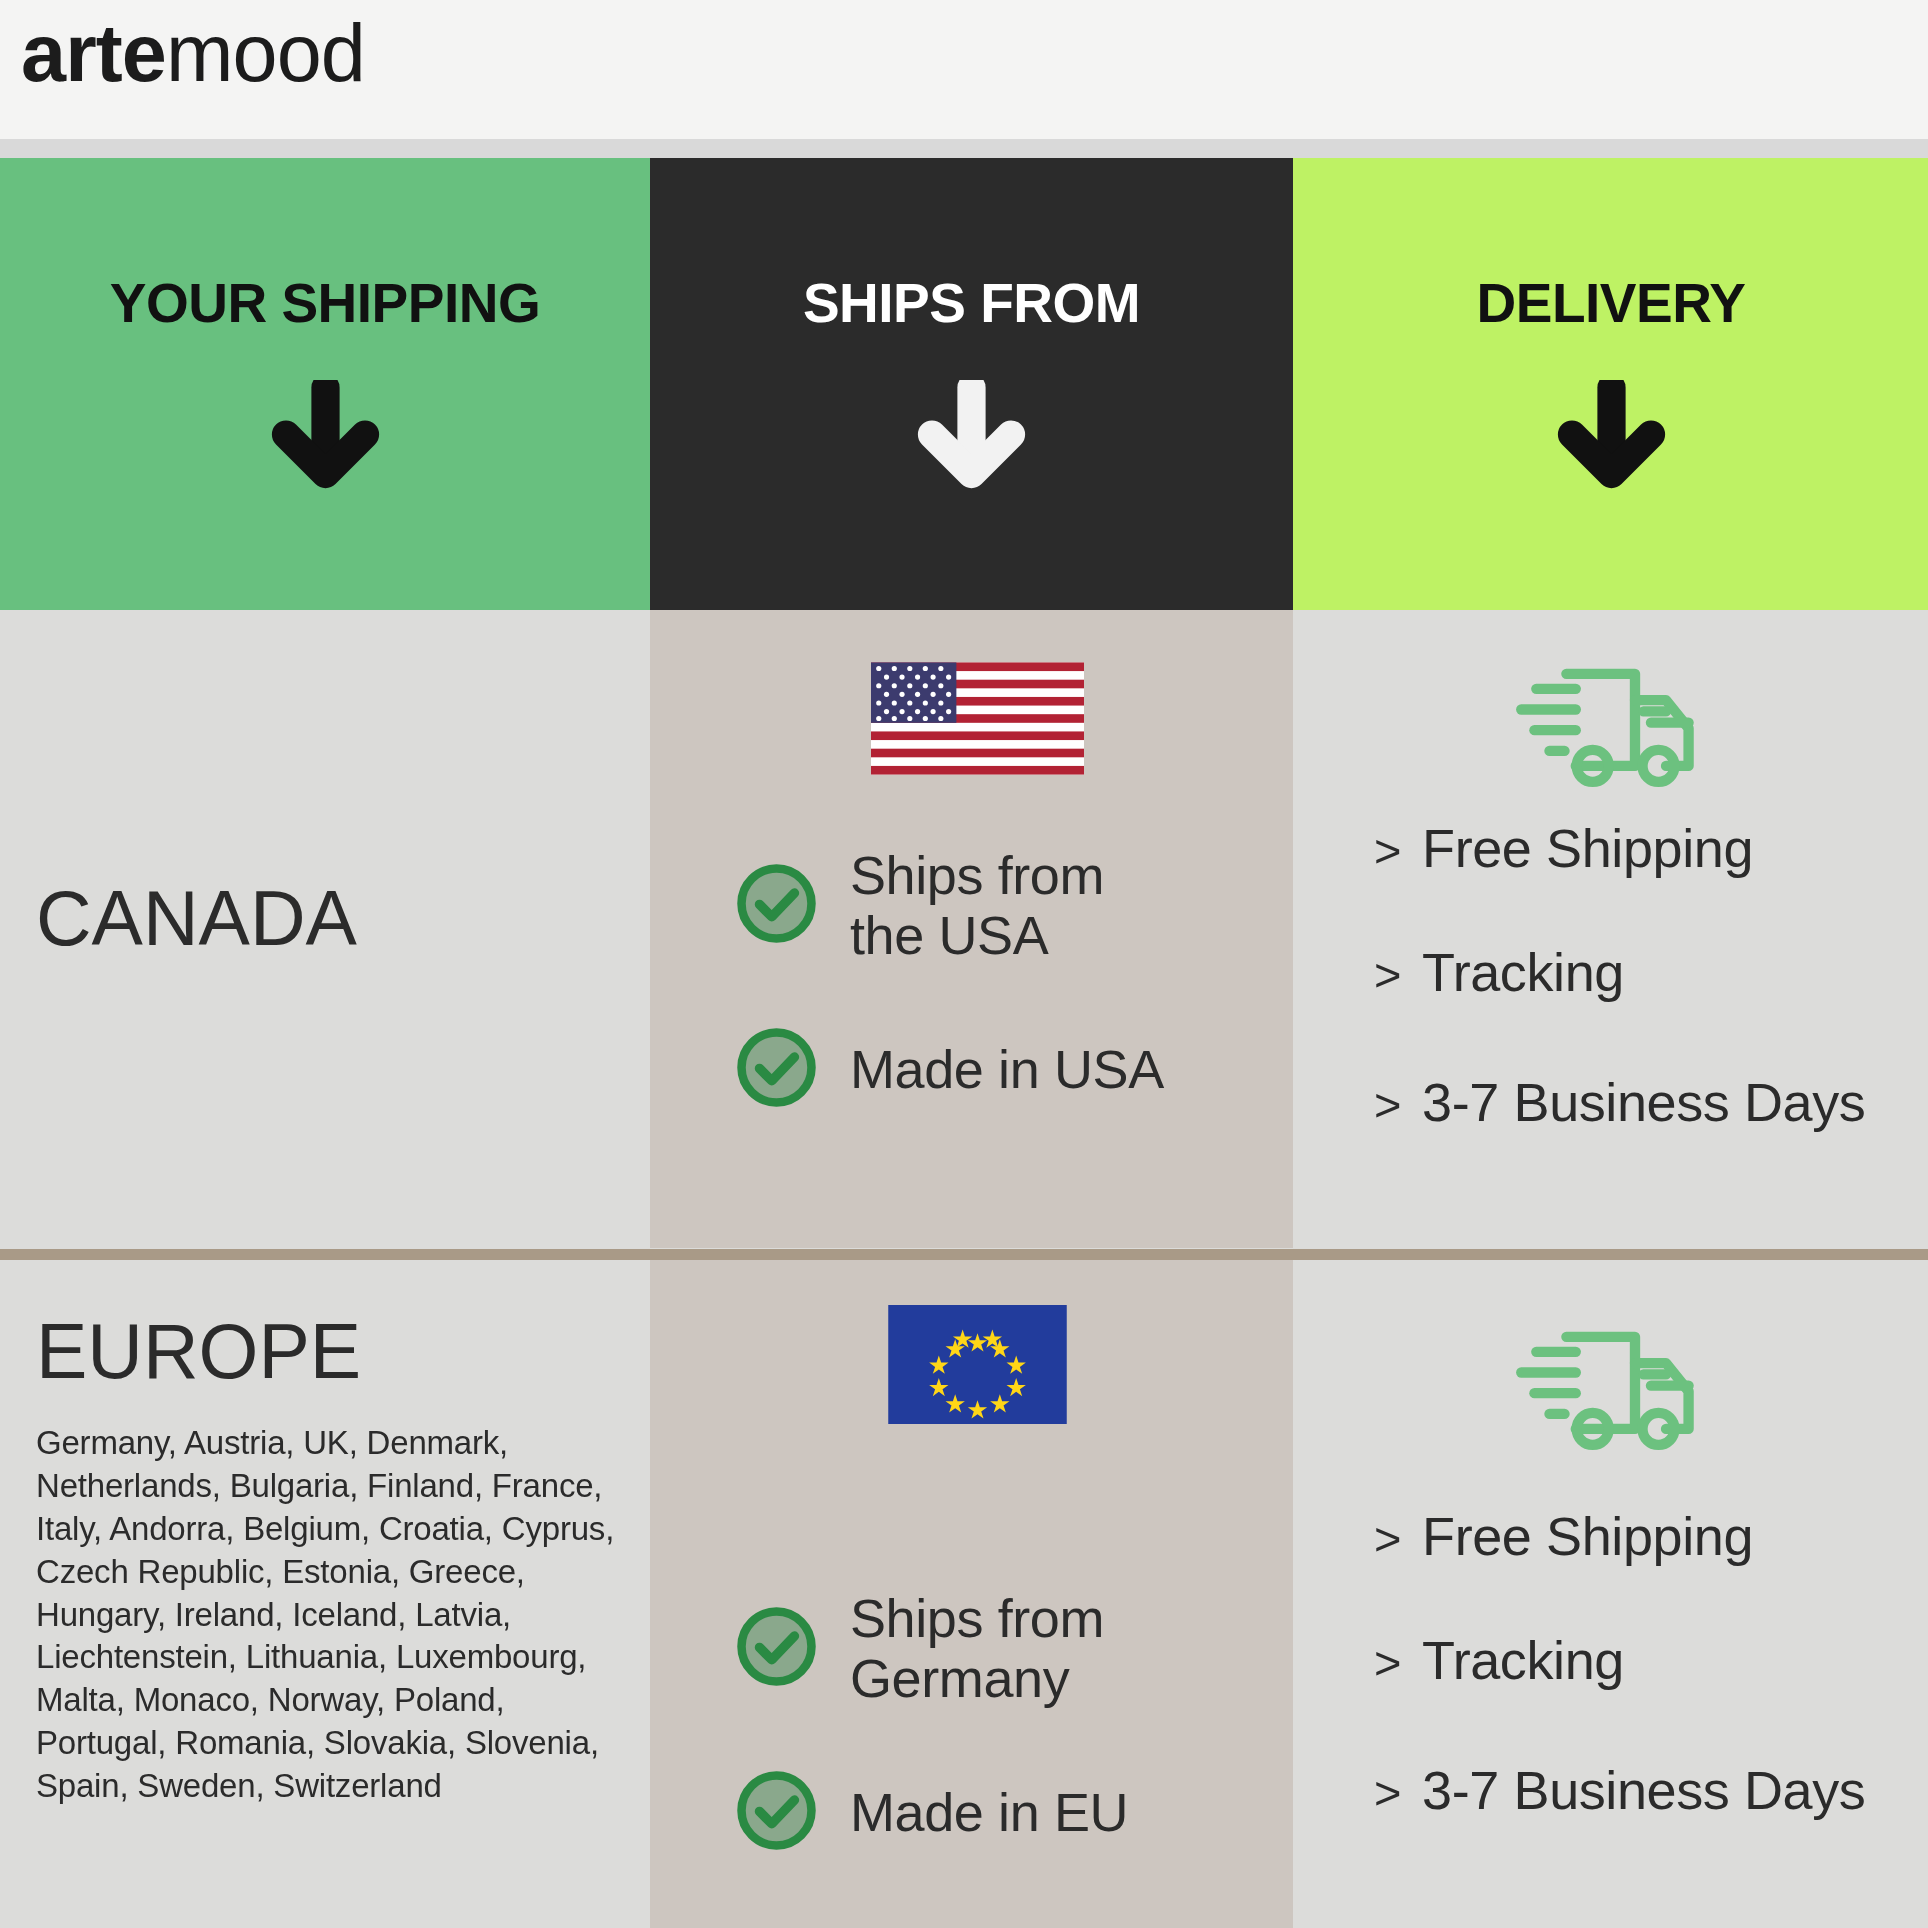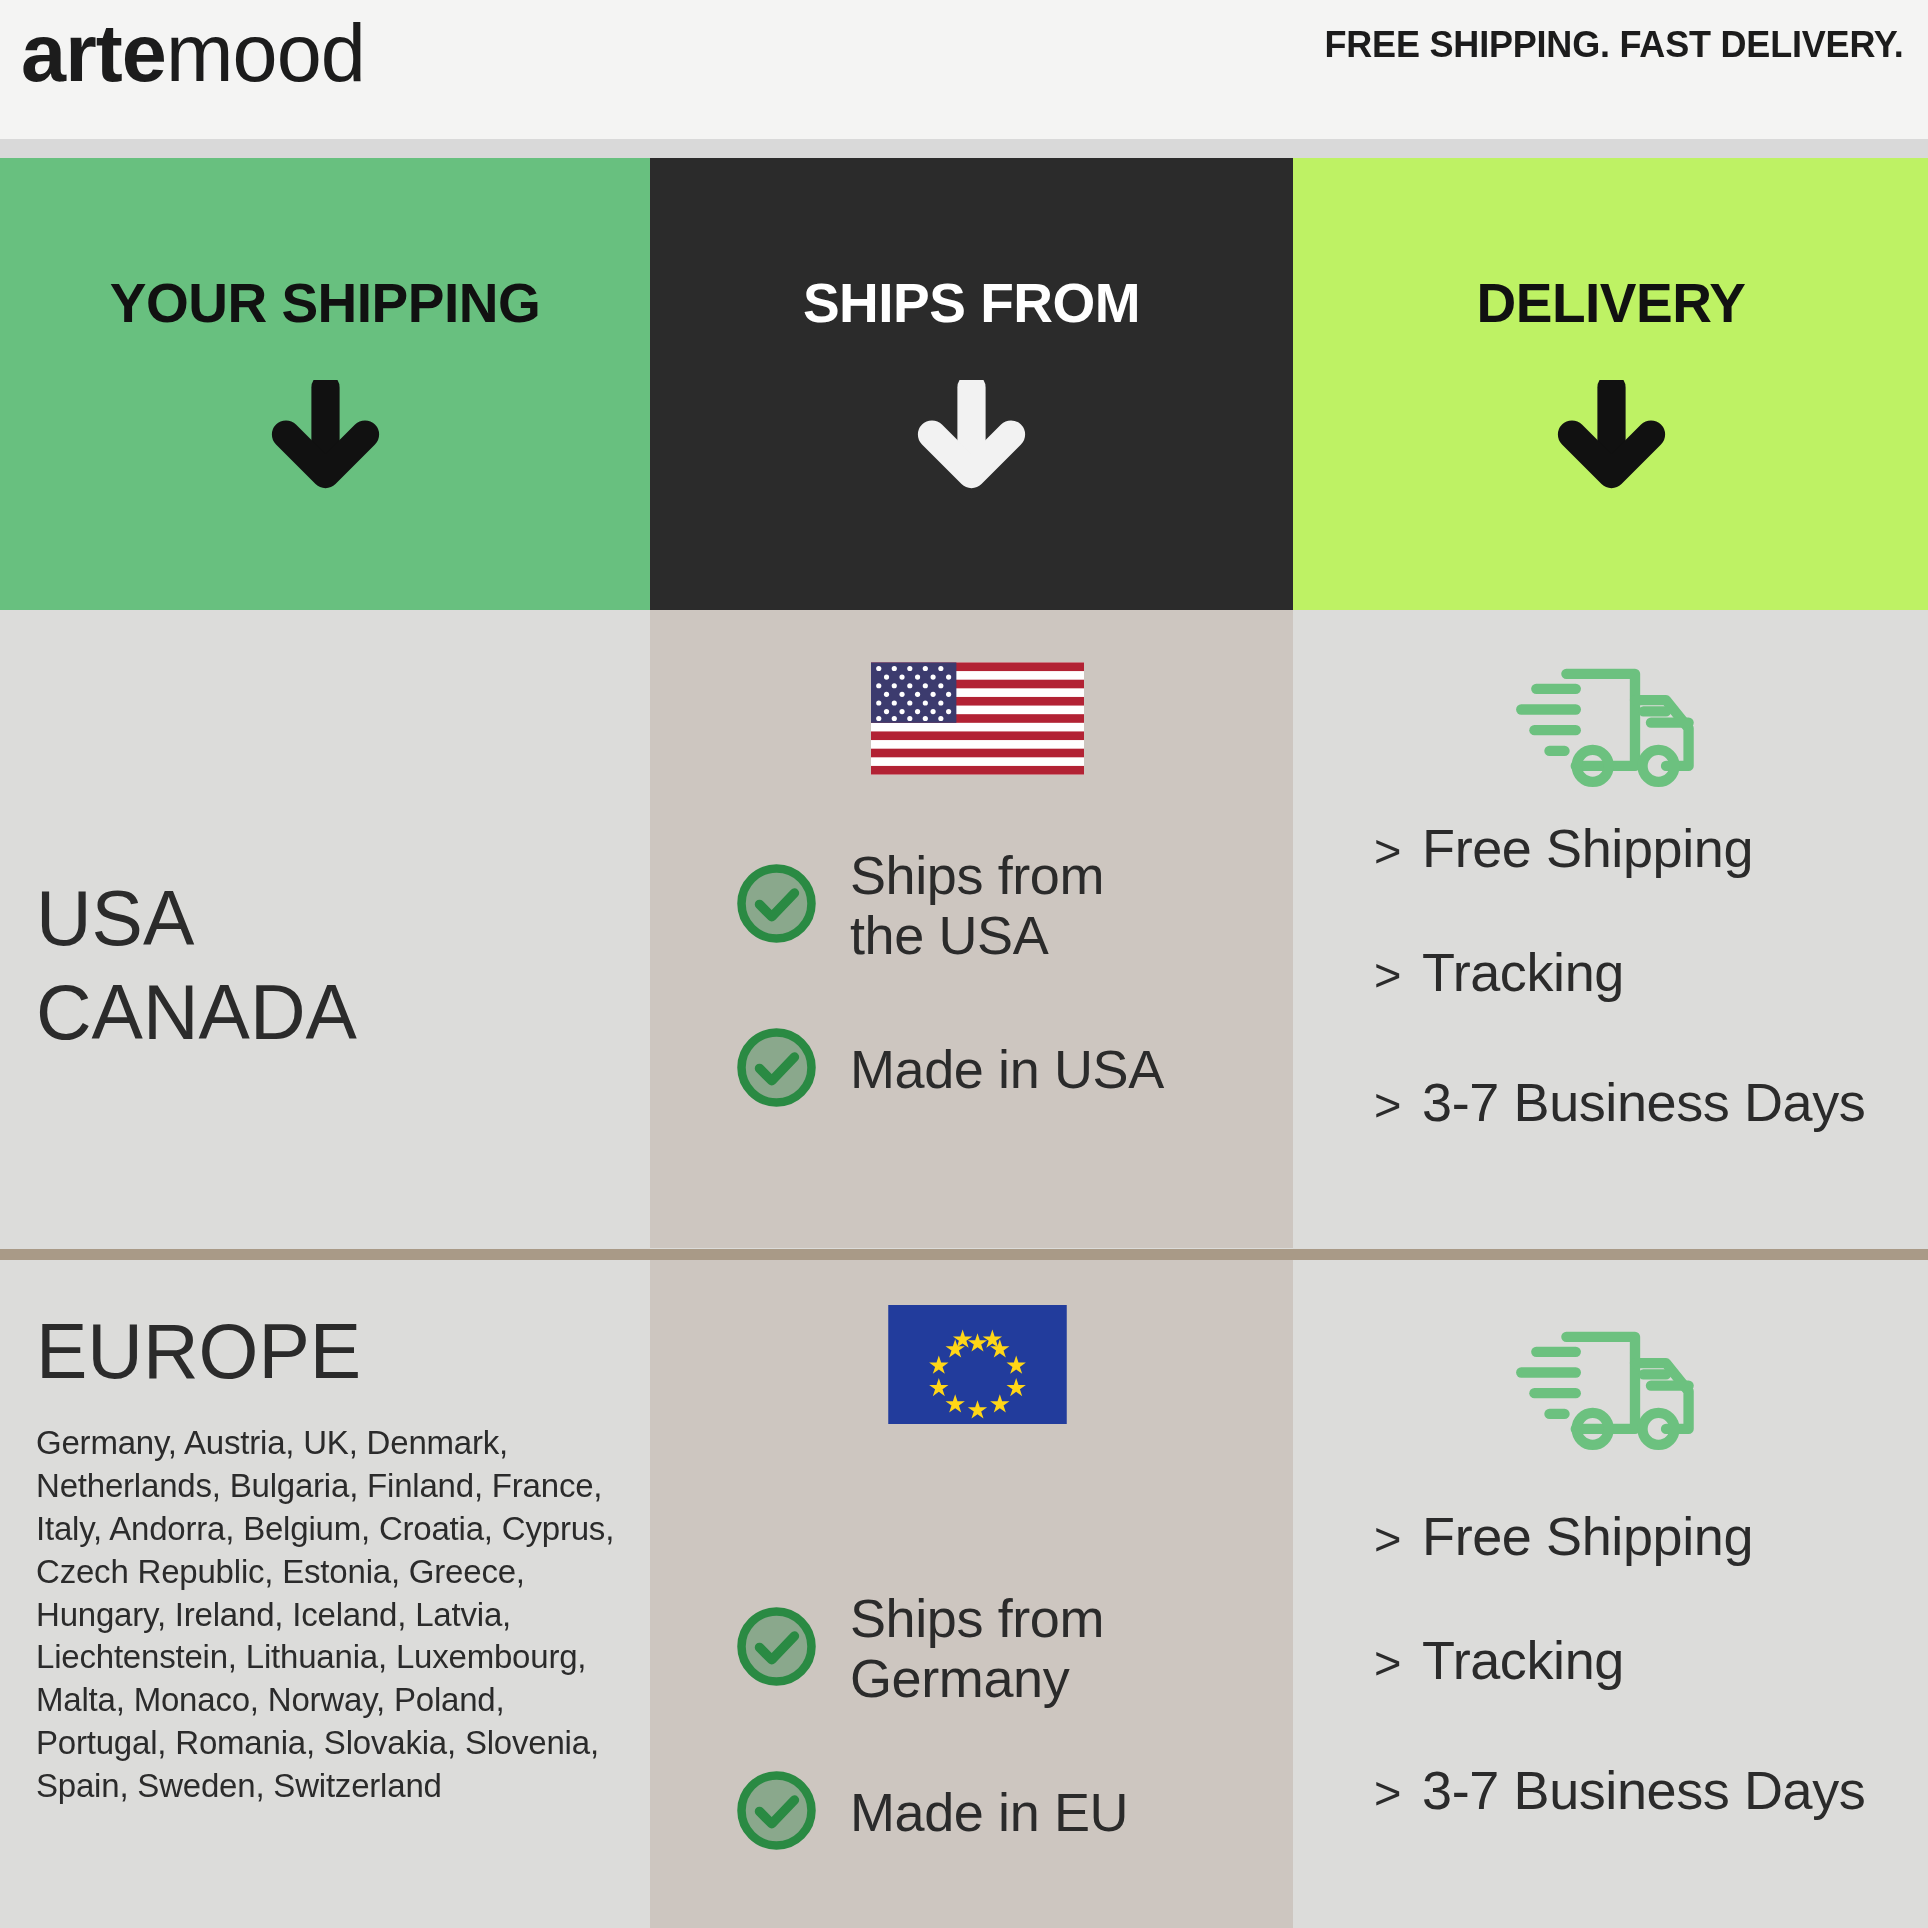--- a/index.html
+++ b/index.html
@@ -125,21 +125,20 @@
   .b-e3 { left:81px; top:499px; }
 </style>
 </head>
 <body>
 
 <div class="page">
 
   <div class="topbar">
     <div class="logo"><span class="bold">arte</span><span class="light">mood</span></div>
     <div class="tagline-wrap">
-      <div class="tagline-main">FREE SHIPPING. FAST DELIVERY.</div>
     </div>
   </div>
   <div class="topbar-divider"></div>
 
   <div class="headband">
 
     <div class="hb-cell hb-left">
       <div class="hb-title dark">YOUR SHIPPING</div>
       <div class="hb-arrow">
         <svg width="113" height="111" viewBox="0 0 120 118">
@@ -165,21 +164,20 @@
         <svg width="113" height="111" viewBox="0 0 120 118">
           <path d="M60 8 L60 92" stroke="#111" stroke-width="30" stroke-linecap="round"></path>
           <path d="M18 58 L60 100 L102 58" fill="none" stroke="#111" stroke-width="30" stroke-linecap="round" stroke-linejoin="round"></path>
         </svg>
       </div>
     </div>
   </div>
 
   <div class="col-left row1">
     <div class="loc-heading loc-usa">
-      <div>USA</div>
       <div>CANADA</div>
     </div>
   </div>
 
   <div class="col-mid row1">
     <div class="flag flag-usa">
       <svg width="213" height="119" viewBox="0 0 247 130">
         <rect width="247" height="130" fill="#ffffff"></rect>
         <g fill="#b22234">
           <rect y="0" width="247" height="10"></rect>

